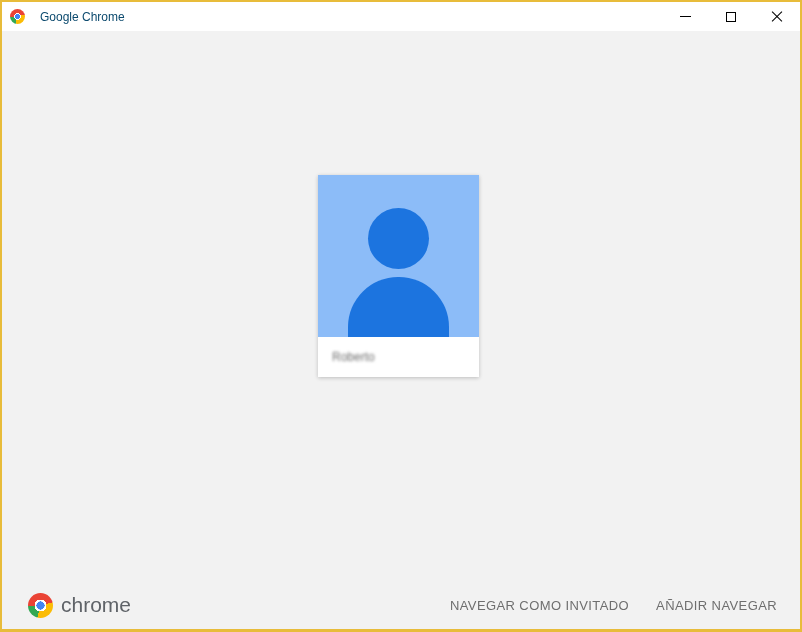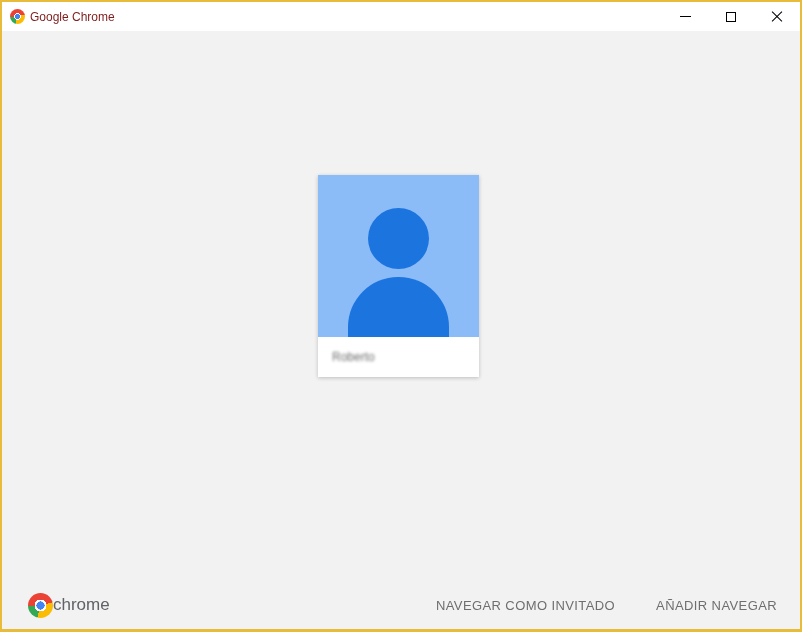--- a/index.html
+++ b/index.html
@@ -18,23 +18,23 @@
   
   .titlebar {
     position: relative;
     height: 29px;
     background: #ffffff;
     display: flex;
     align-items: center;
   }
   .titlebar .app-icon { margin-left: 8px; }
   .titlebar .title {
-    margin-left: 5px;
+    margin-left: 15px;
     font-size: 12px;
-    color: #7f1d1d;
+    color: #0c4a6e;
   }
   .controls {
     position: absolute;
     right: 0; top: 0;
     height: 29px;
     display: flex;
   }
   .ctrl {
     width: 46px; height: 29px;
     display: flex; align-items: center; justify-content: center;
@@ -112,24 +112,25 @@
   .footer {
     position: absolute;
     left: 26px; right: 21px; bottom: 10px;
     height: 28px;
     display: flex;
     align-items: center;
     justify-content: space-between;
   }
   .brand { display: flex; align-items: center; }
   .brand-text {
-    font-size: 17px;
+    margin-left: 8px;
+    font-size: 21px;
     color: #5f6368;
   }
-  .actions { display: flex; align-items: flex-end; gap: 37px; }
+  .actions { display: flex; align-items: flex-end; gap: 23px; }
   .action-btn {
     background: none;
     border: none;
     font-family: "Liberation Sans", sans-serif;
     font-size: 13px;
     font-weight: 500;
     letter-spacing: 0.4px;
     color: #6e6e6e;
     cursor: pointer;
     padding: 4px 2px;

